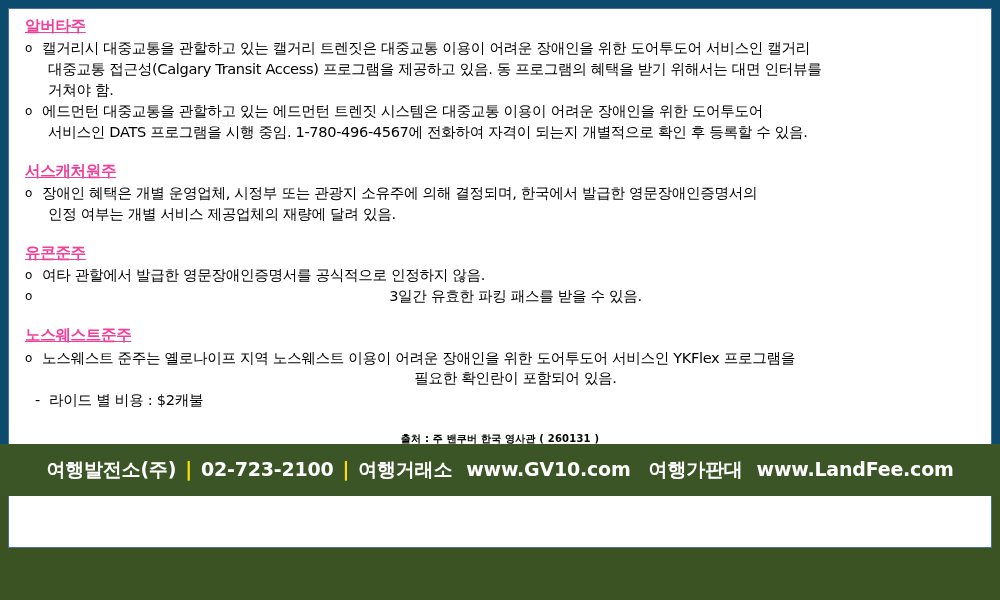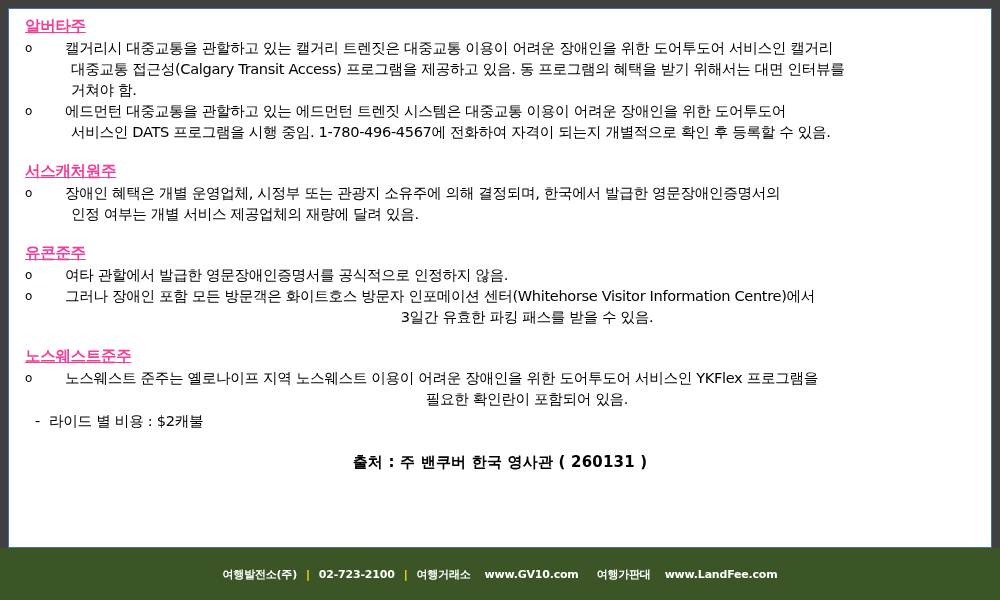--- a/index.html
+++ b/index.html
@@ -10,22 +10,22 @@
     width: 1000px;
     height: 600px;
     overflow: hidden;
     background: #3b5323;
     font-family: "DejaVu Sans", "Liberation Sans", sans-serif;
   }
 
   #slide {
     position: relative;
     width: 1000px;
-    height: 600px;
-    background: #404040;
+    height: 496px;
+    background: #0c4a6e;
     box-sizing: border-box;
   }
 
   
   #content-card {
     position: absolute;
     left: 8px;
     top: 8px;
     width: 984px;
     height: 540px;
@@ -71,21 +71,20 @@
     position: absolute;
     left: 2px;
     top: 0;
     font-size: 12px;
     line-height: 1.72;
     color: #000000;
   }
 
   .bullet-line {
     display: block;
-    margin-left: 23px;
   }
   .bullet-line.indent-1 { padding-left: 6px; }
   .bullet-line.indent-2 { padding-left: 12px; text-align: center; }
 
   .sub-item {
     position: relative;
     padding-left: 26px;
     color: #000000;
     font-size: 14.6px;
     line-height: 1.45;
@@ -94,41 +93,41 @@
   .sub-marker {
     position: absolute;
     left: 12px;
     top: 0;
   }
   .spacer-md { height: 15px; }
 
   #source-line {
     text-align: center;
     color: #000000;
-    font-size: 15px;
+    font-size: 10px;
     font-weight: bold;
     letter-spacing: 0.2px;
     margin-top: 22px;
   }
 
   
   #footer-bar {
     position: absolute;
     left: 0;
     bottom: 0;
     width: 1000px;
     height: 52px;
     background: #3b5526;
     display: flex;
     align-items: center;
     justify-content: center;
   }
   #footer-inner {
     color: #ffffff;
-    font-size: 11px;
+    font-size: 19px;
     font-weight: bold;
     letter-spacing: -0.2px;
     white-space: nowrap;
     display: flex;
     align-items: baseline;
   }
   .footer-sep {
     color: #ffe000;
     margin: 0 9px;
     font-weight: bold;
@@ -177,21 +176,20 @@
 
     <div class="section">
       <div class="section-heading">유콘준주</div>
       <ul class="bullet-list">
         <li class="bullet-item">
           <span class="bullet-marker">o</span>
           <span class="bullet-line">여타 관할에서 발급한 영문장애인증명서를 공식적으로 인정하지 않음.</span>
         </li>
         <li class="bullet-item">
           <span class="bullet-marker">o</span>
-          <span class="bullet-line">그러나 장애인 포함 모든 방문객은 화이트호스 방문자 인포메이션 센터(Whitehorse Visitor Information Centre)에서</span>
           <span class="bullet-line indent-2">3일간 유효한 파킹 패스를 받을 수 있음.</span>
         </li>
       </ul>
     </div>
 
     <div class="spacer-md"></div>
 
     <div class="section">
       <div class="section-heading">노스웨스트준주</div>
       <ul class="bullet-list">

